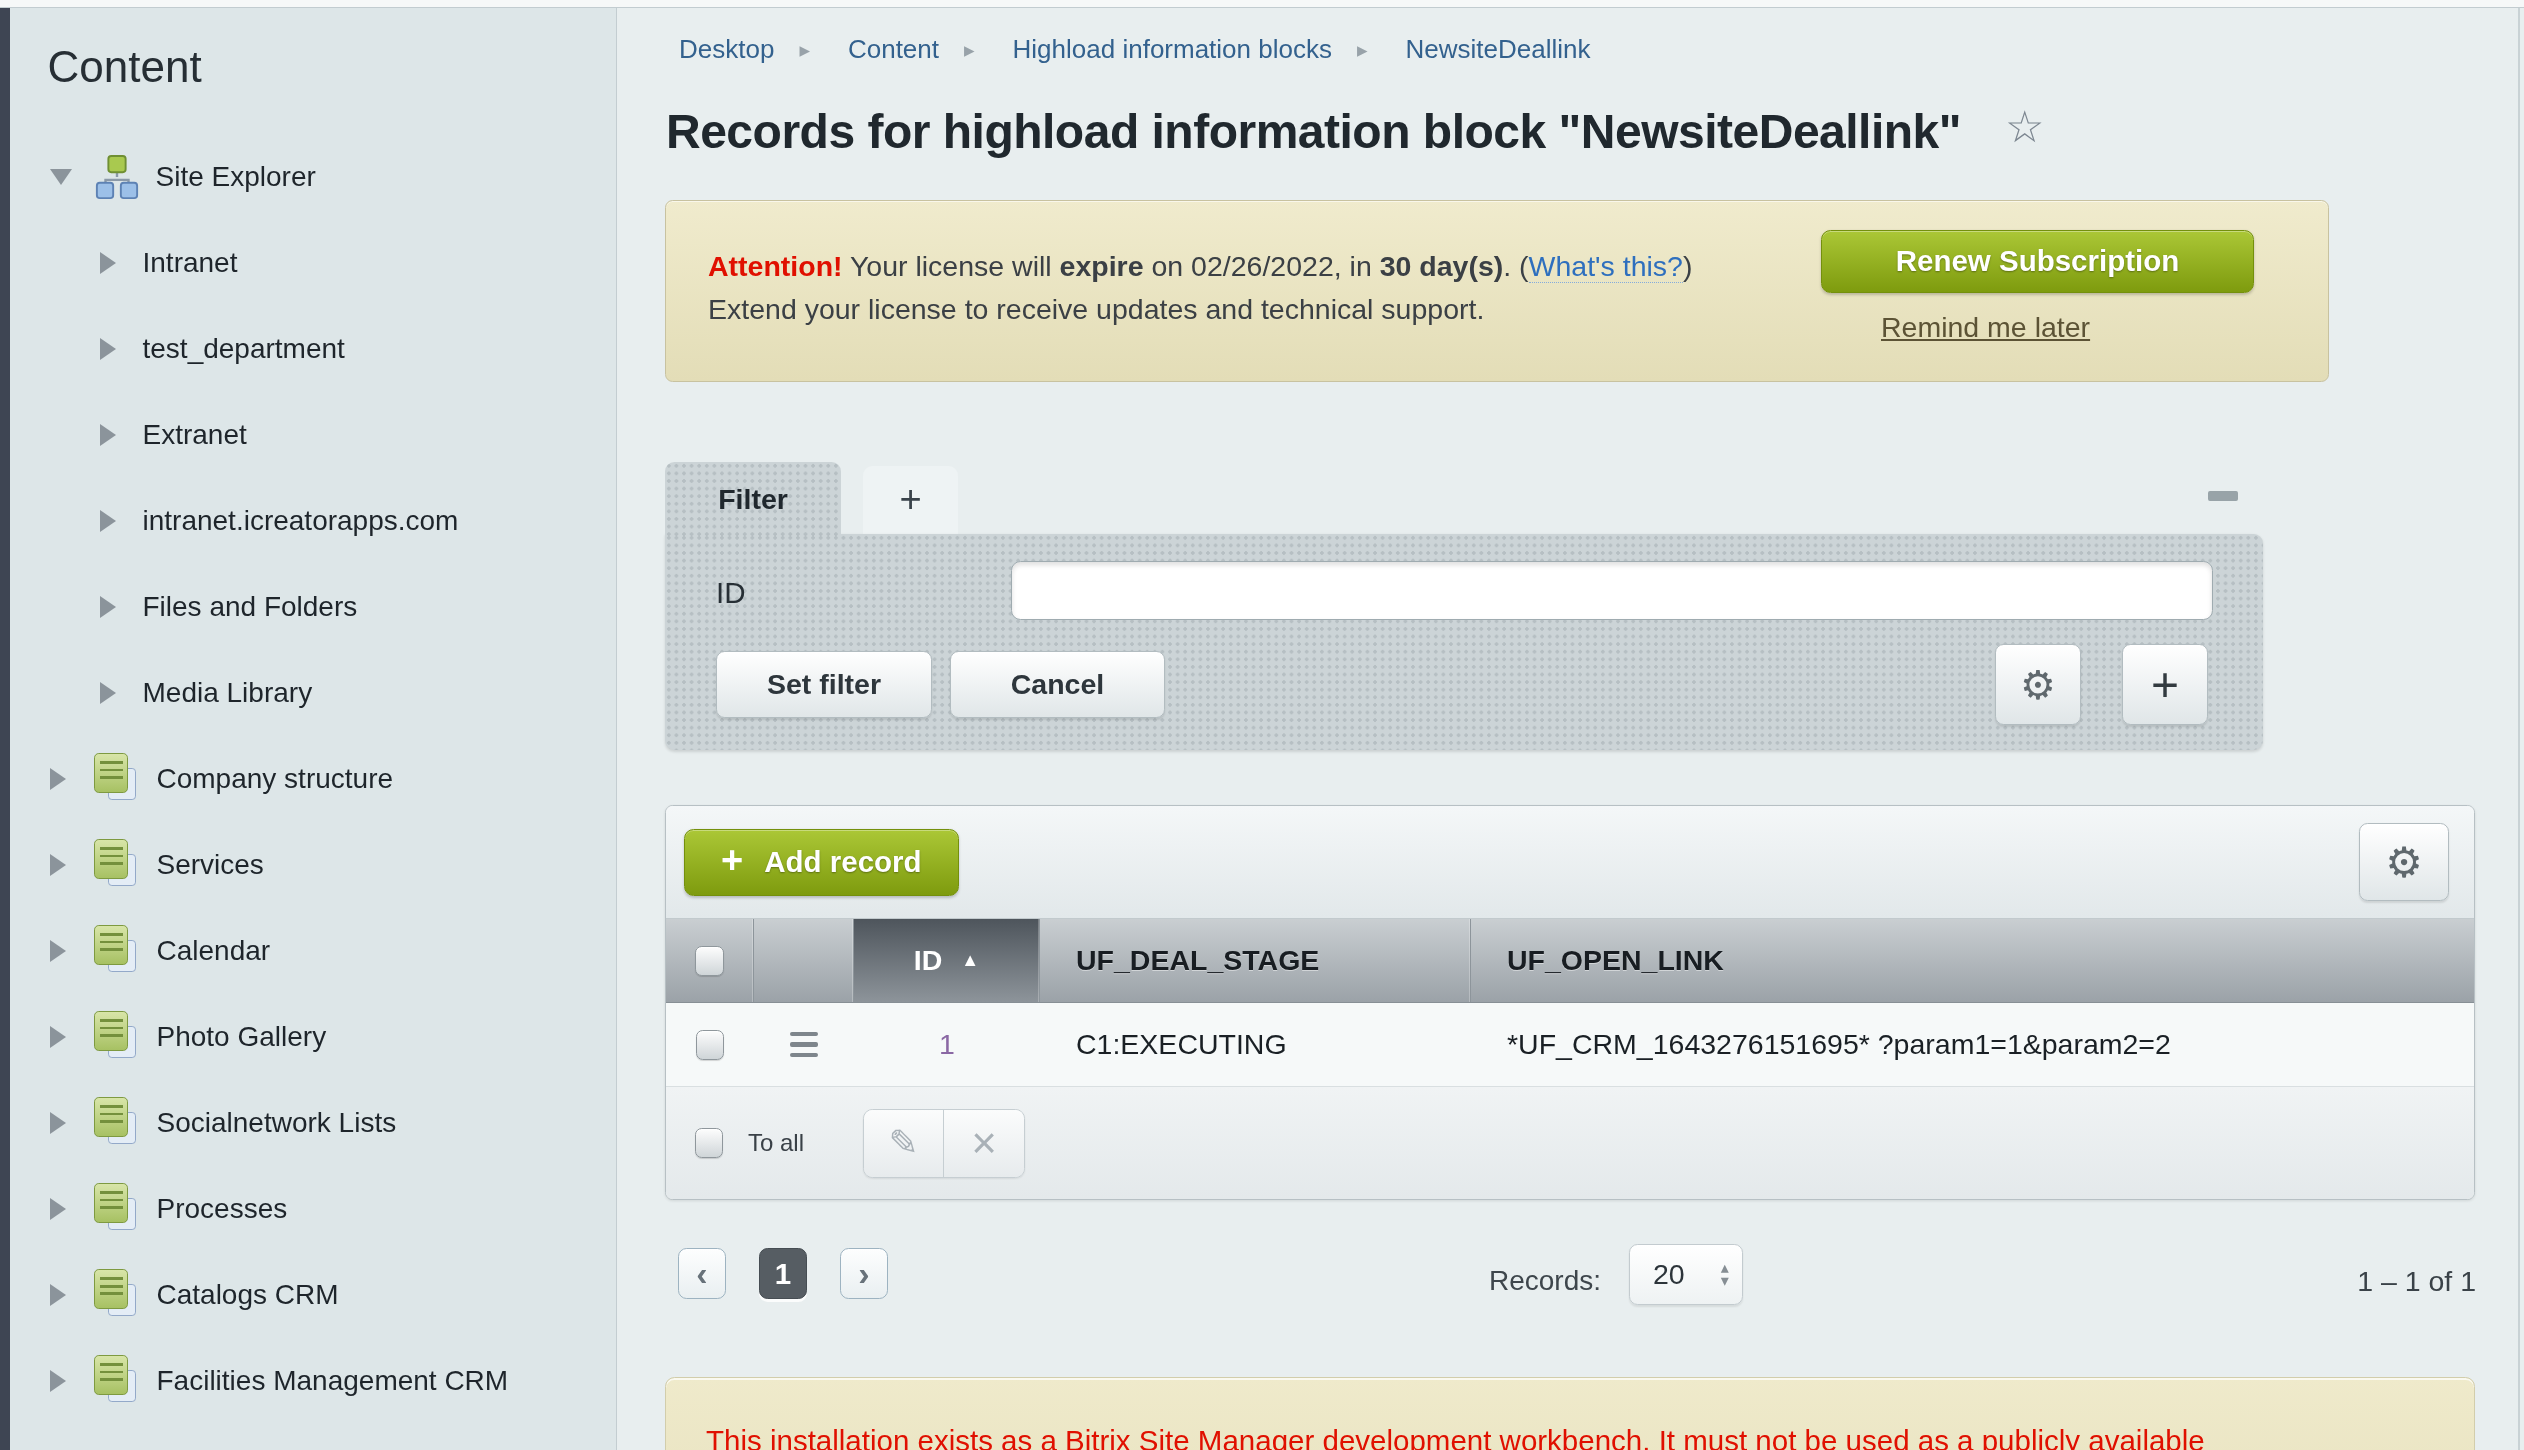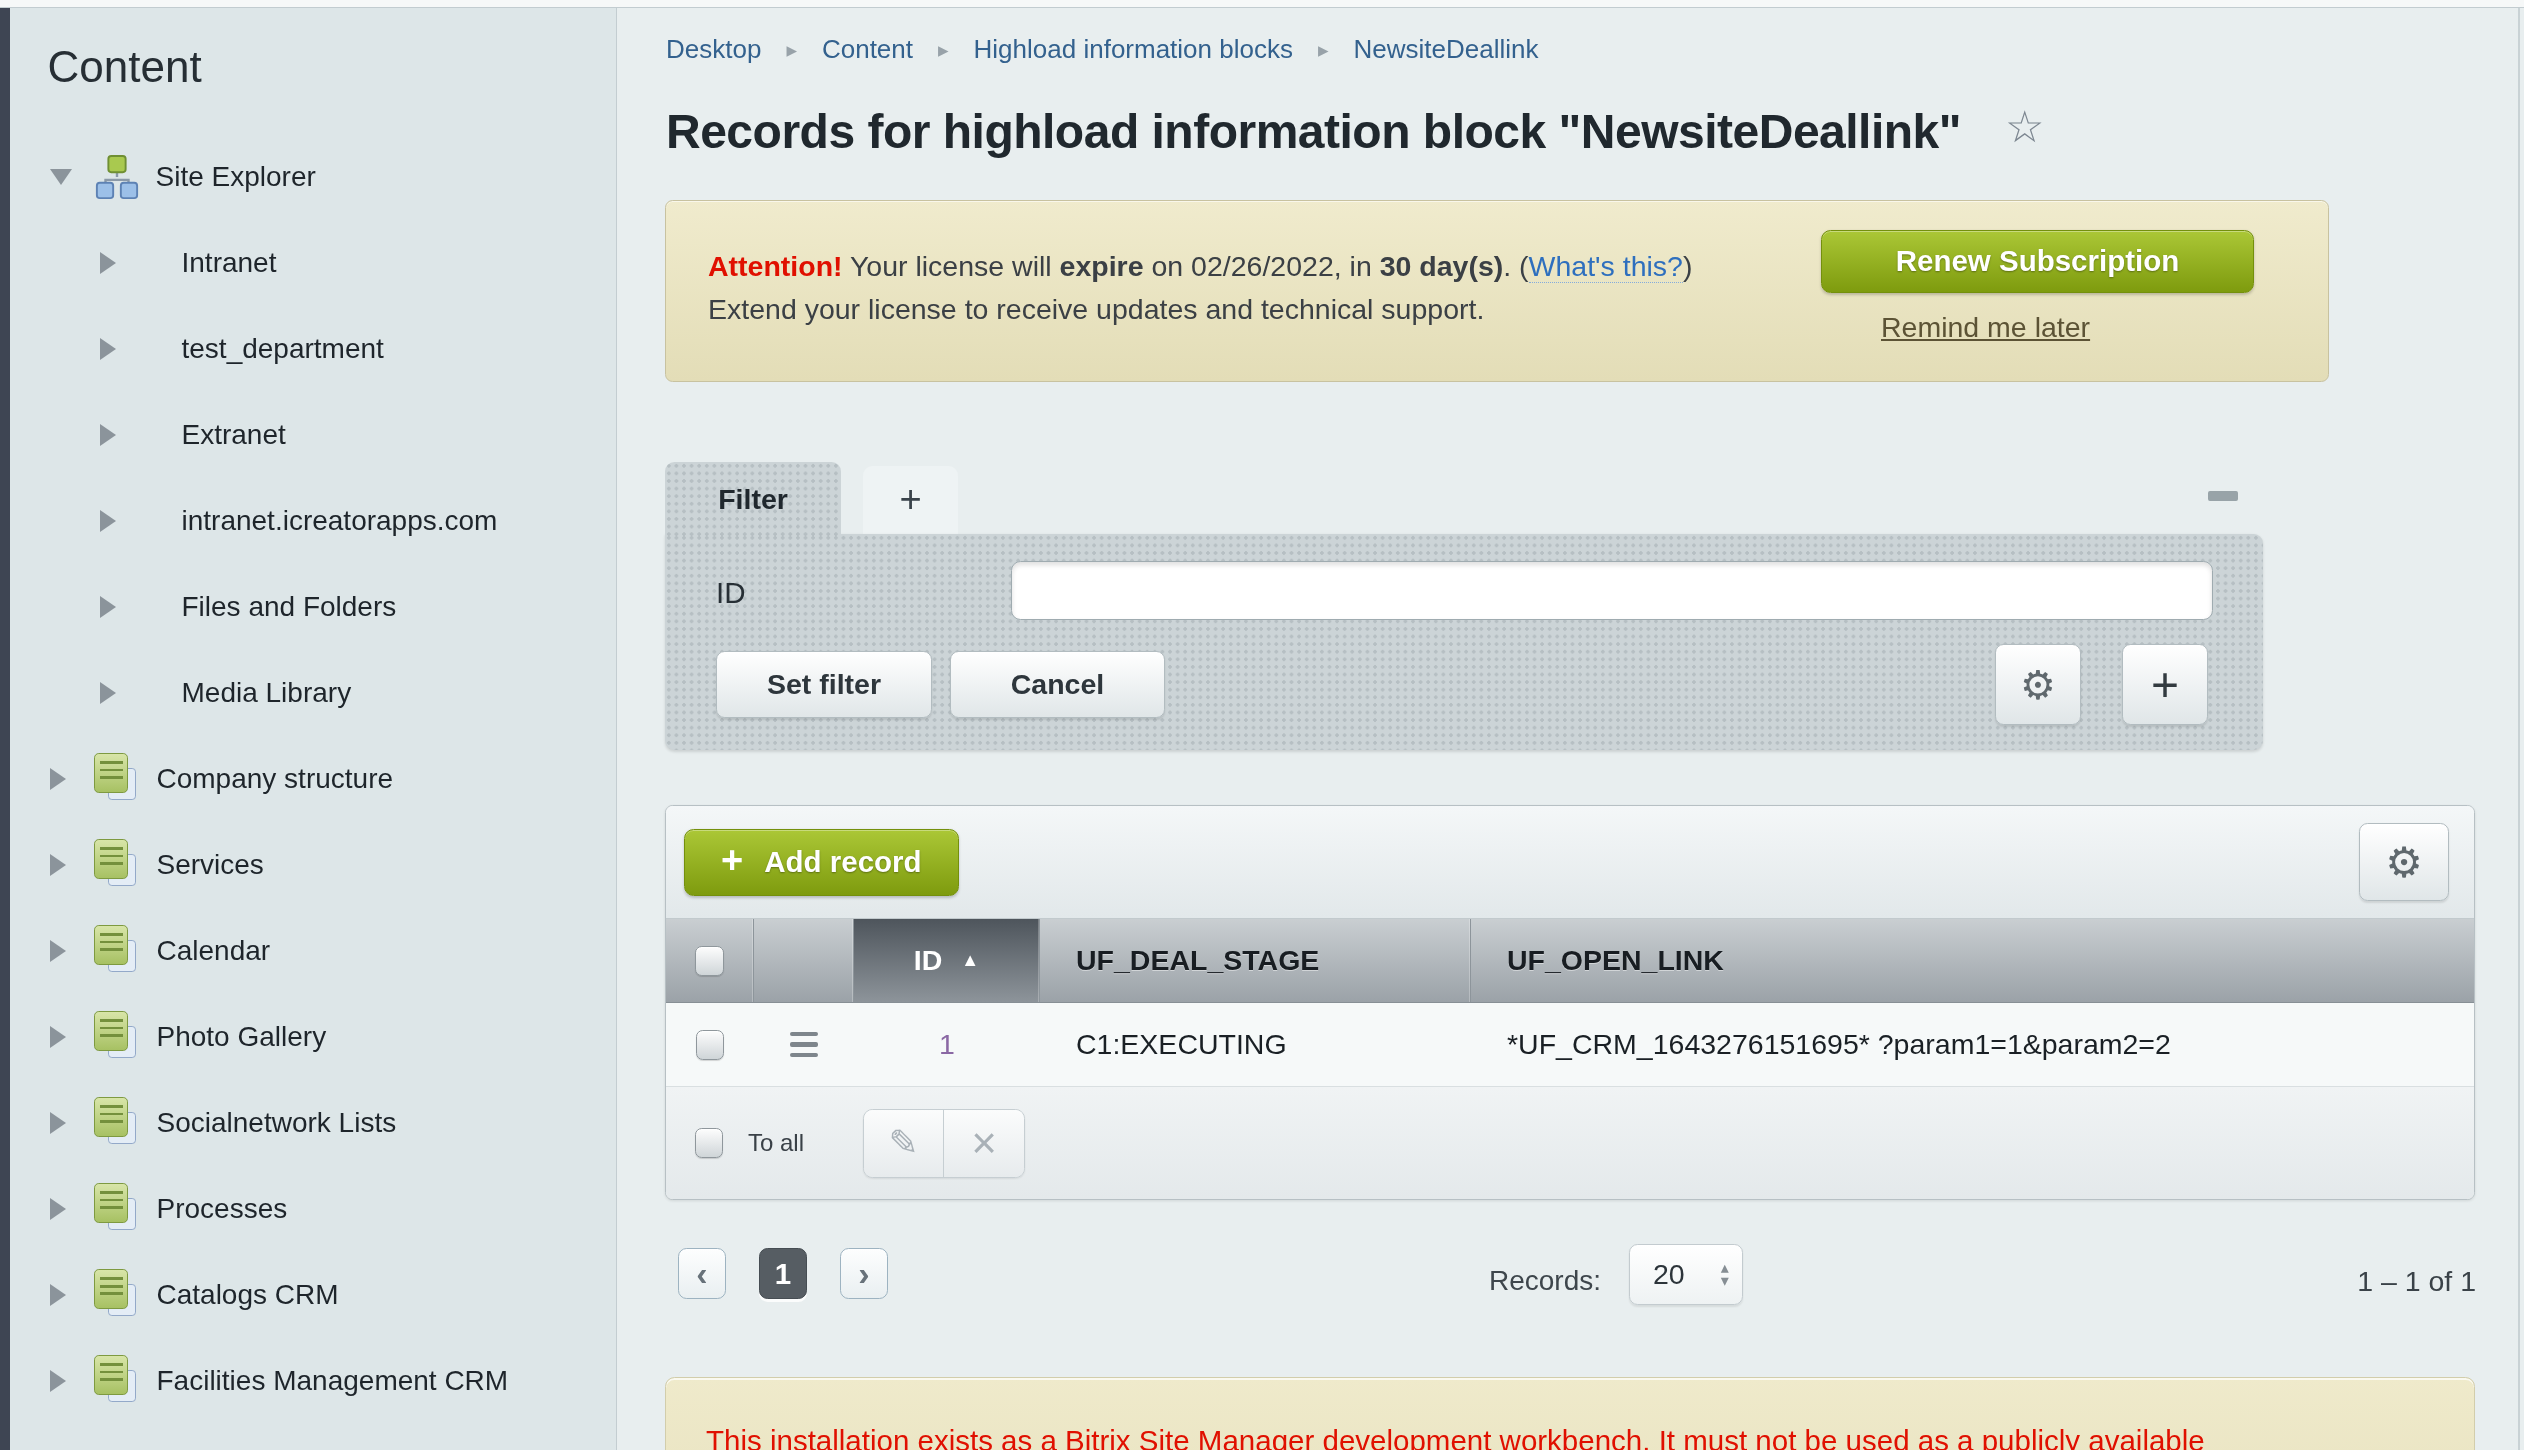--- a/index.html
+++ b/index.html
@@ -12,34 +12,34 @@
   
   .top-strip { position:absolute; left:0; top:0; width:100%; height:7.6px; background:#f6f8f8; border-bottom:1px solid #c2ccd0; }
   .left-dark-bar { position:absolute; left:0; top:7.6px; bottom:0; width:9.5px; background:#3e4553; }
   .right-edge-line { position:absolute; right:4.8px; top:7.6px; bottom:0; width:1.9px; background:#c9d2d5; }
 
   
   .sidebar { position:absolute; left:9.5px; top:7.6px; bottom:0; width:607px; background:#dde6e8; border-right:1.9px solid #c3cdd1; }
   .sidebar-title { position:absolute; left:38px; top:34px; font-size:44px; color:#262e34; }
   .tree { position:absolute; left:0; top:126px; right:0; }
   .tree-item { height:86px; display:flex; align-items:center; padding-left:40px; cursor:pointer; }
-  .tree-item.child { padding-left:90px;gap:39px; }
+  .tree-item.child { padding-left:90px; }
   .tree-item .label { font-size:28px; color:#1e252b; white-space:nowrap; }
   .tri-right { width:0; height:0; border-top:11.4px solid transparent; border-bottom:11.4px solid transparent; border-left:16px solid #8b949b; margin-right:27px; flex:none; }
   .tri-down { width:0; height:0; border-left:11.4px solid transparent; border-right:11.4px solid transparent; border-top:16px solid #8b949b; margin-right:21px; flex:none; }
   .sitemap-icon { width:48px; height:46px; margin-right:15px; flex:none; }
   .doc-icon { position:relative; width:49px; height:51px; margin-right:15px; flex:none; }
   .doc-icon .back { position:absolute; left:15px; top:15px; width:28.5px; height:32px; background:#e4edf6; border:1.9px solid #93a9c9; border-radius:3.8px; }
   .doc-icon .front { position:absolute; left:1.9px; top:0; width:34px; height:40px; background:linear-gradient(#d8e5a8, #a7c163); border:1.9px solid #7e9a40; border-radius:4.8px; }
   .doc-icon .front::before { content:""; position:absolute; left:4.8px; right:4.8px; top:6.7px; height:18px;
     background:repeating-linear-gradient(#74903c 0 2.9px, rgba(0,0,0,0) 2.9px 7.6px); }
 
   
   .breadcrumb { position:absolute; left:666px; top:34px; display:flex; align-items:center; gap:25px; }
-  .breadcrumb a { font-size:26px; color:#33618e; text-decoration:none; cursor:pointer; }
+  .breadcrumb a { font-size:26px; color:#33618e; text-decoration:none; cursor:pointer;margin-left:13px; }
   .crumb-sep { font-size:21px; color:#98a2a9; }
 
   .page-title { position:absolute; left:666px; top:101px; font-size:48px; font-weight:bold; color:#20282e; letter-spacing:-0.5px; }
   .star-icon { font-size:44px; font-weight:400; color:#7d8791; margin-left:44px; vertical-align:5.7px; cursor:pointer; }
 
   
   .license { position:absolute; left:665px; top:200px; width:1664px; height:182px;
     background:linear-gradient(#f0ebcd, #e3ddb7); border:1px solid #c8c2a0; border-radius:7.6px;
     box-shadow:inset 0 1px 0 rgba(255,255,255,.6); padding:44px 13px 0 42px; }
   .lic-line { font-size:28.5px; color:#3b4045; line-height:43px; }

